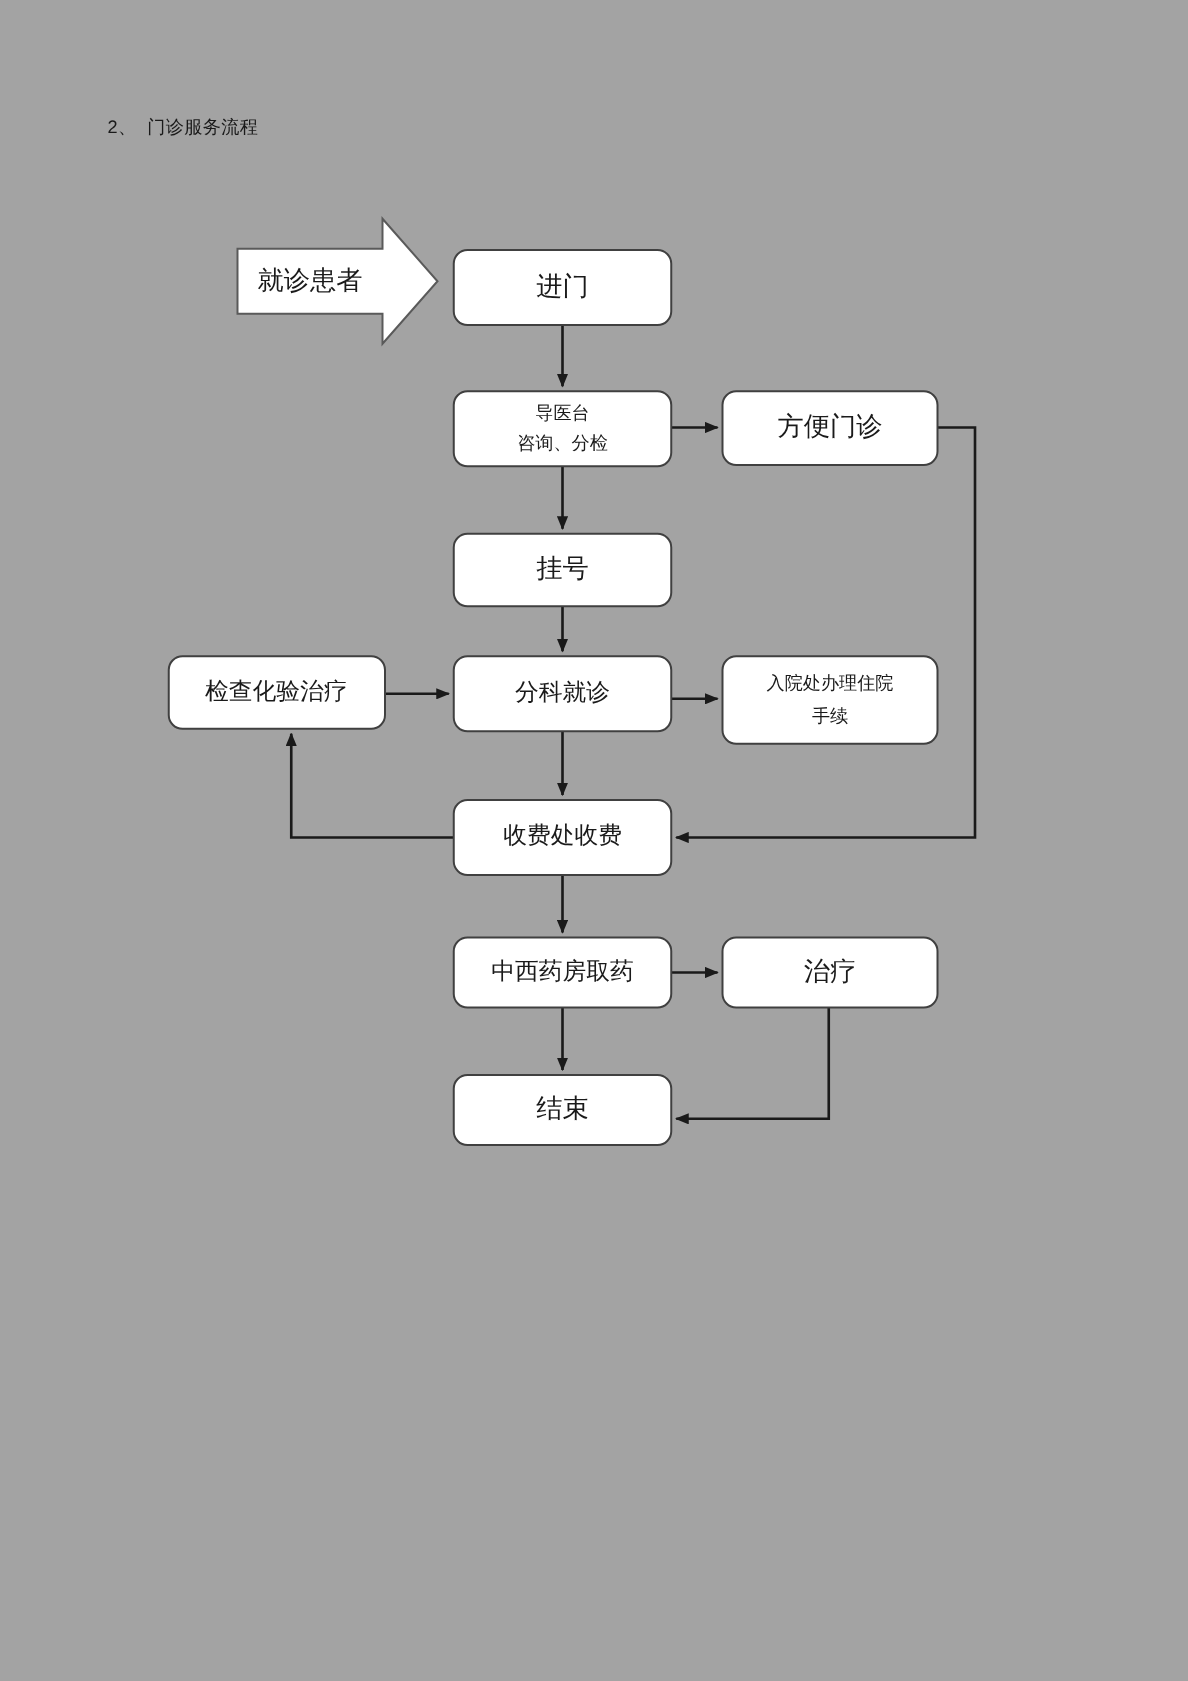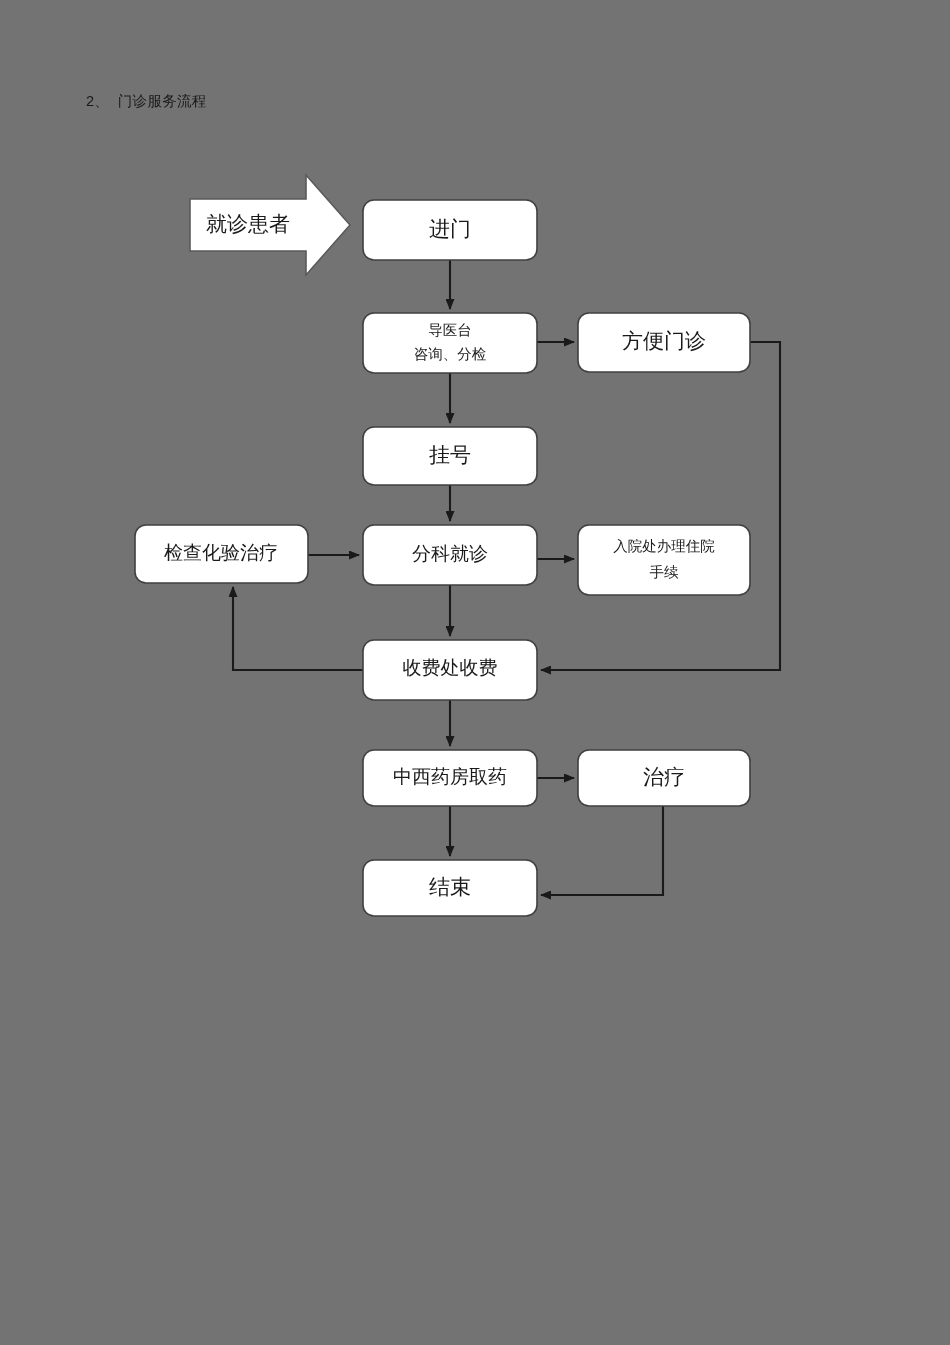--- a/index.html
+++ b/index.html
@@ -12,21 +12,21 @@
     height: 1345px;
     font-family: "Liberation Sans", "DejaVu Sans", sans-serif;
     color: #000000;
     position: relative;
     overflow: hidden;
   }
   #page {
     position: relative;
     width: 950px;
     height: 1345px;
-    background: #737373;
+    background: #a3a3a3;
     text-decoration: underline;
   }
   #heading {
     position: absolute;
     left: 86px;
     top: 92px;
     font-size: 14.5px;
     letter-spacing: 0.3px;
     color: #1a1a1a;
     white-space: pre;

